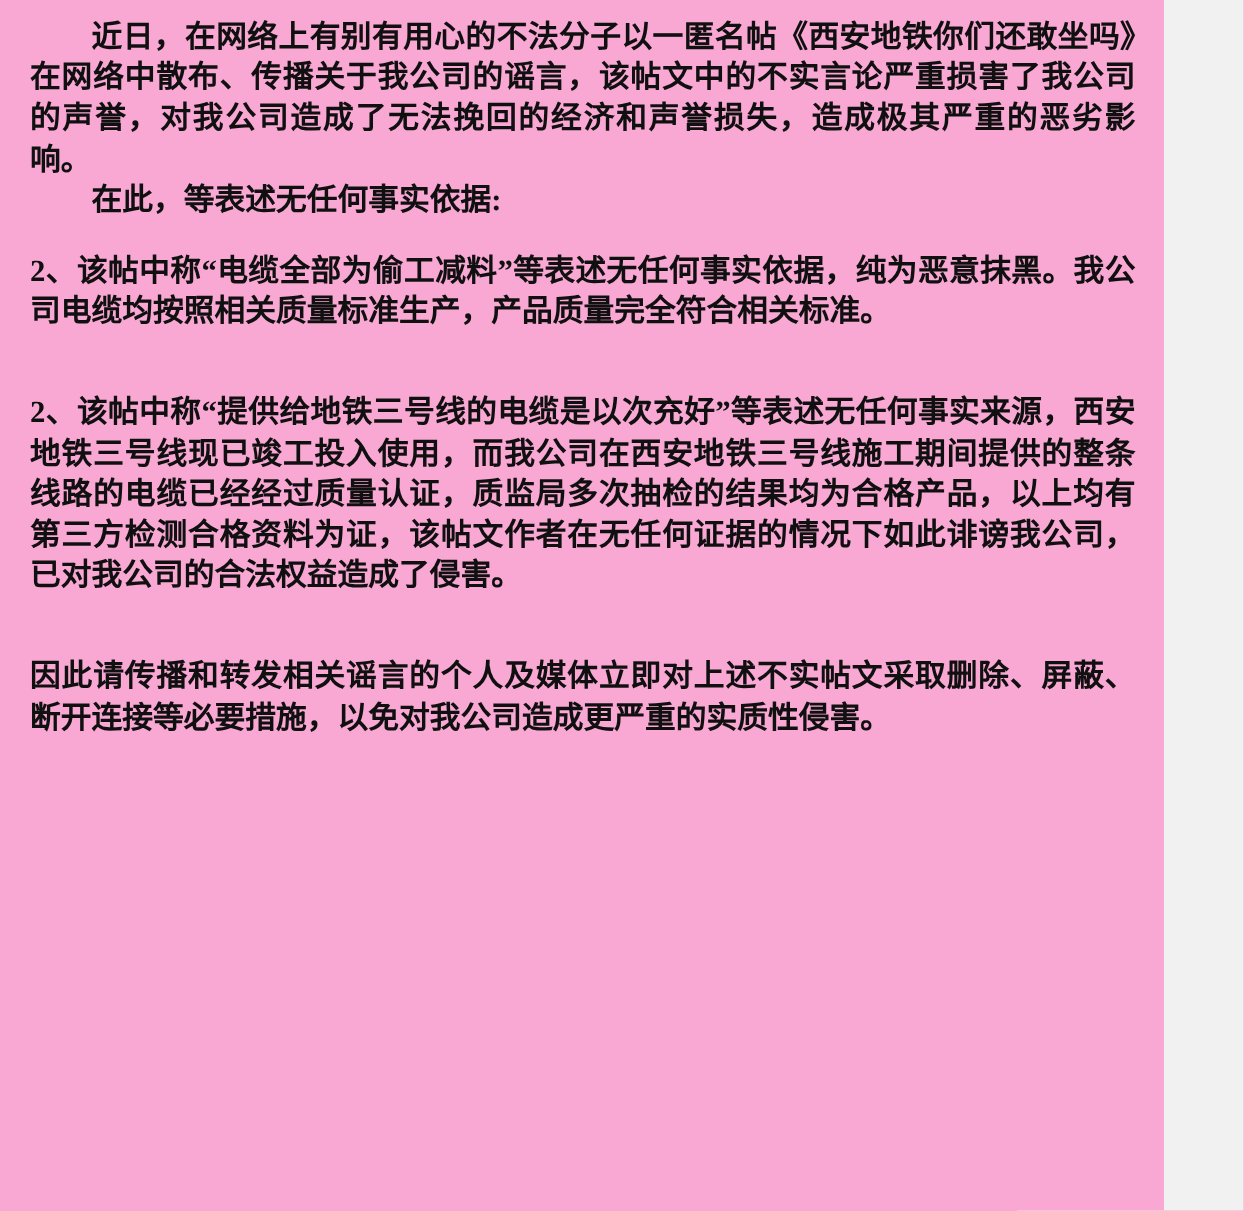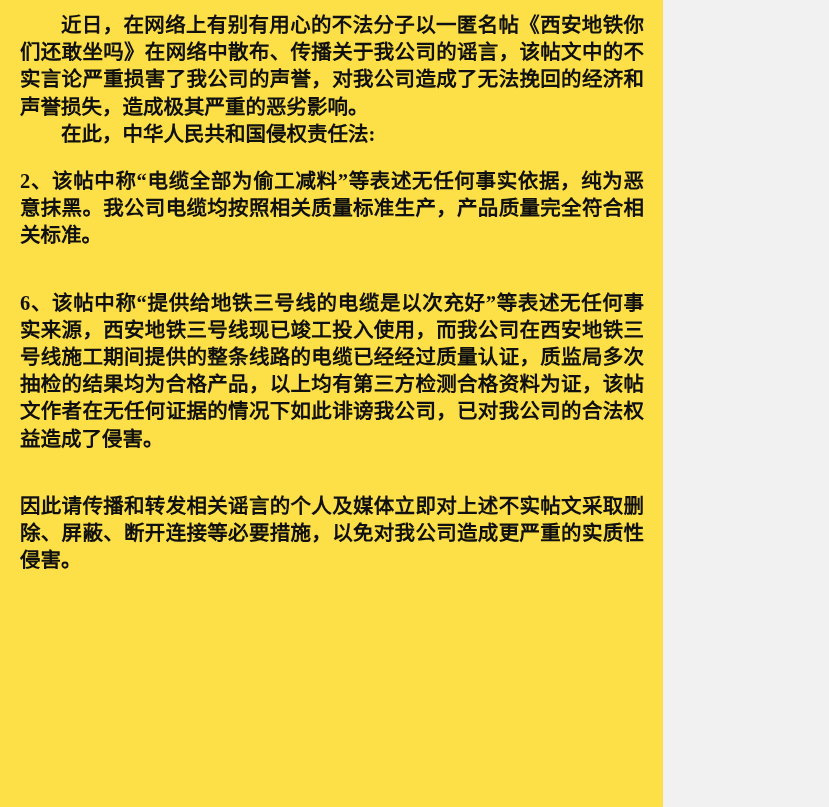--- a/index.html
+++ b/index.html
@@ -10,23 +10,23 @@
   body {
     width: 829px;
     height: 807px;
     background: #f1f1f1;
     font-family: "Liberation Serif", "DejaVu Serif", serif;
     color: #000000;
     overflow: hidden;
   }
 
   .statement-page {
-    width: 663px;
+    width: 776px;
     height: 807px;
-    background: #fde047;
+    background: #f9a8d4;
     box-sizing: border-box;
     padding: 12px 19px 0 20px;
     position: relative;
   }
 
   .para {
     font-size: 20.5px;
     font-weight: bold;
     line-height: 27.2px;
     text-align: justify;
@@ -48,33 +48,33 @@
 </style>
 </head>
 <body>
 
 <div class="statement-page">
 
   <div class="body-block">
 
     <p class="para indent">近日，在网络上有别有用心的不法分子以一匿名帖《西安地铁你们还敢坐吗》在网络中散布、传播关于我公司的谣言，该帖文中的不实言论严重损害了我公司的声誉，对我公司造成了无法挽回的经济和声誉损失，造成极其严重的恶劣影响。</p>
 
-    <p class="para indent">在此，中华人民共和国侵权责任法:</p>
+    <p class="para indent">在此，等表述无任何事实依据:</p>
 
 
     <div class="gap-md"></div>
 
     <p class="para">2、该帖中称“电缆全部为偷工减料”等表述无任何事实依据，纯为恶意抹黑。我公司电缆均按照相关质量标准生产，产品质量完全符合相关标准。</p>
 
     <div class="gap-md"></div>
 
 
     <div class="gap-md"></div>
 
-    <p class="para">6、该帖中称“提供给地铁三号线的电缆是以次充好”等表述无任何事实来源，西安地铁三号线现已竣工投入使用，而我公司在西安地铁三号线施工期间提供的整条线路的电缆已经经过质量认证，质监局多次抽检的结果均为合格产品，以上均有第三方检测合格资料为证，该帖文作者在无任何证据的情况下如此诽谤我公司，已对我公司的合法权益造成了侵害。</p>
+    <p class="para">2、该帖中称“提供给地铁三号线的电缆是以次充好”等表述无任何事实来源，西安地铁三号线现已竣工投入使用，而我公司在西安地铁三号线施工期间提供的整条线路的电缆已经经过质量认证，质监局多次抽检的结果均为合格产品，以上均有第三方检测合格资料为证，该帖文作者在无任何证据的情况下如此诽谤我公司，已对我公司的合法权益造成了侵害。</p>
 
     <div class="gap-md"></div>
 
 
     <div class="gap-md"></div>
 
     <p class="para">因此请传播和转发相关谣言的个人及媒体立即对上述不实帖文采取删除、屏蔽、断开连接等必要措施，以免对我公司造成更严重的实质性侵害。</p>
 
   </div>
 

